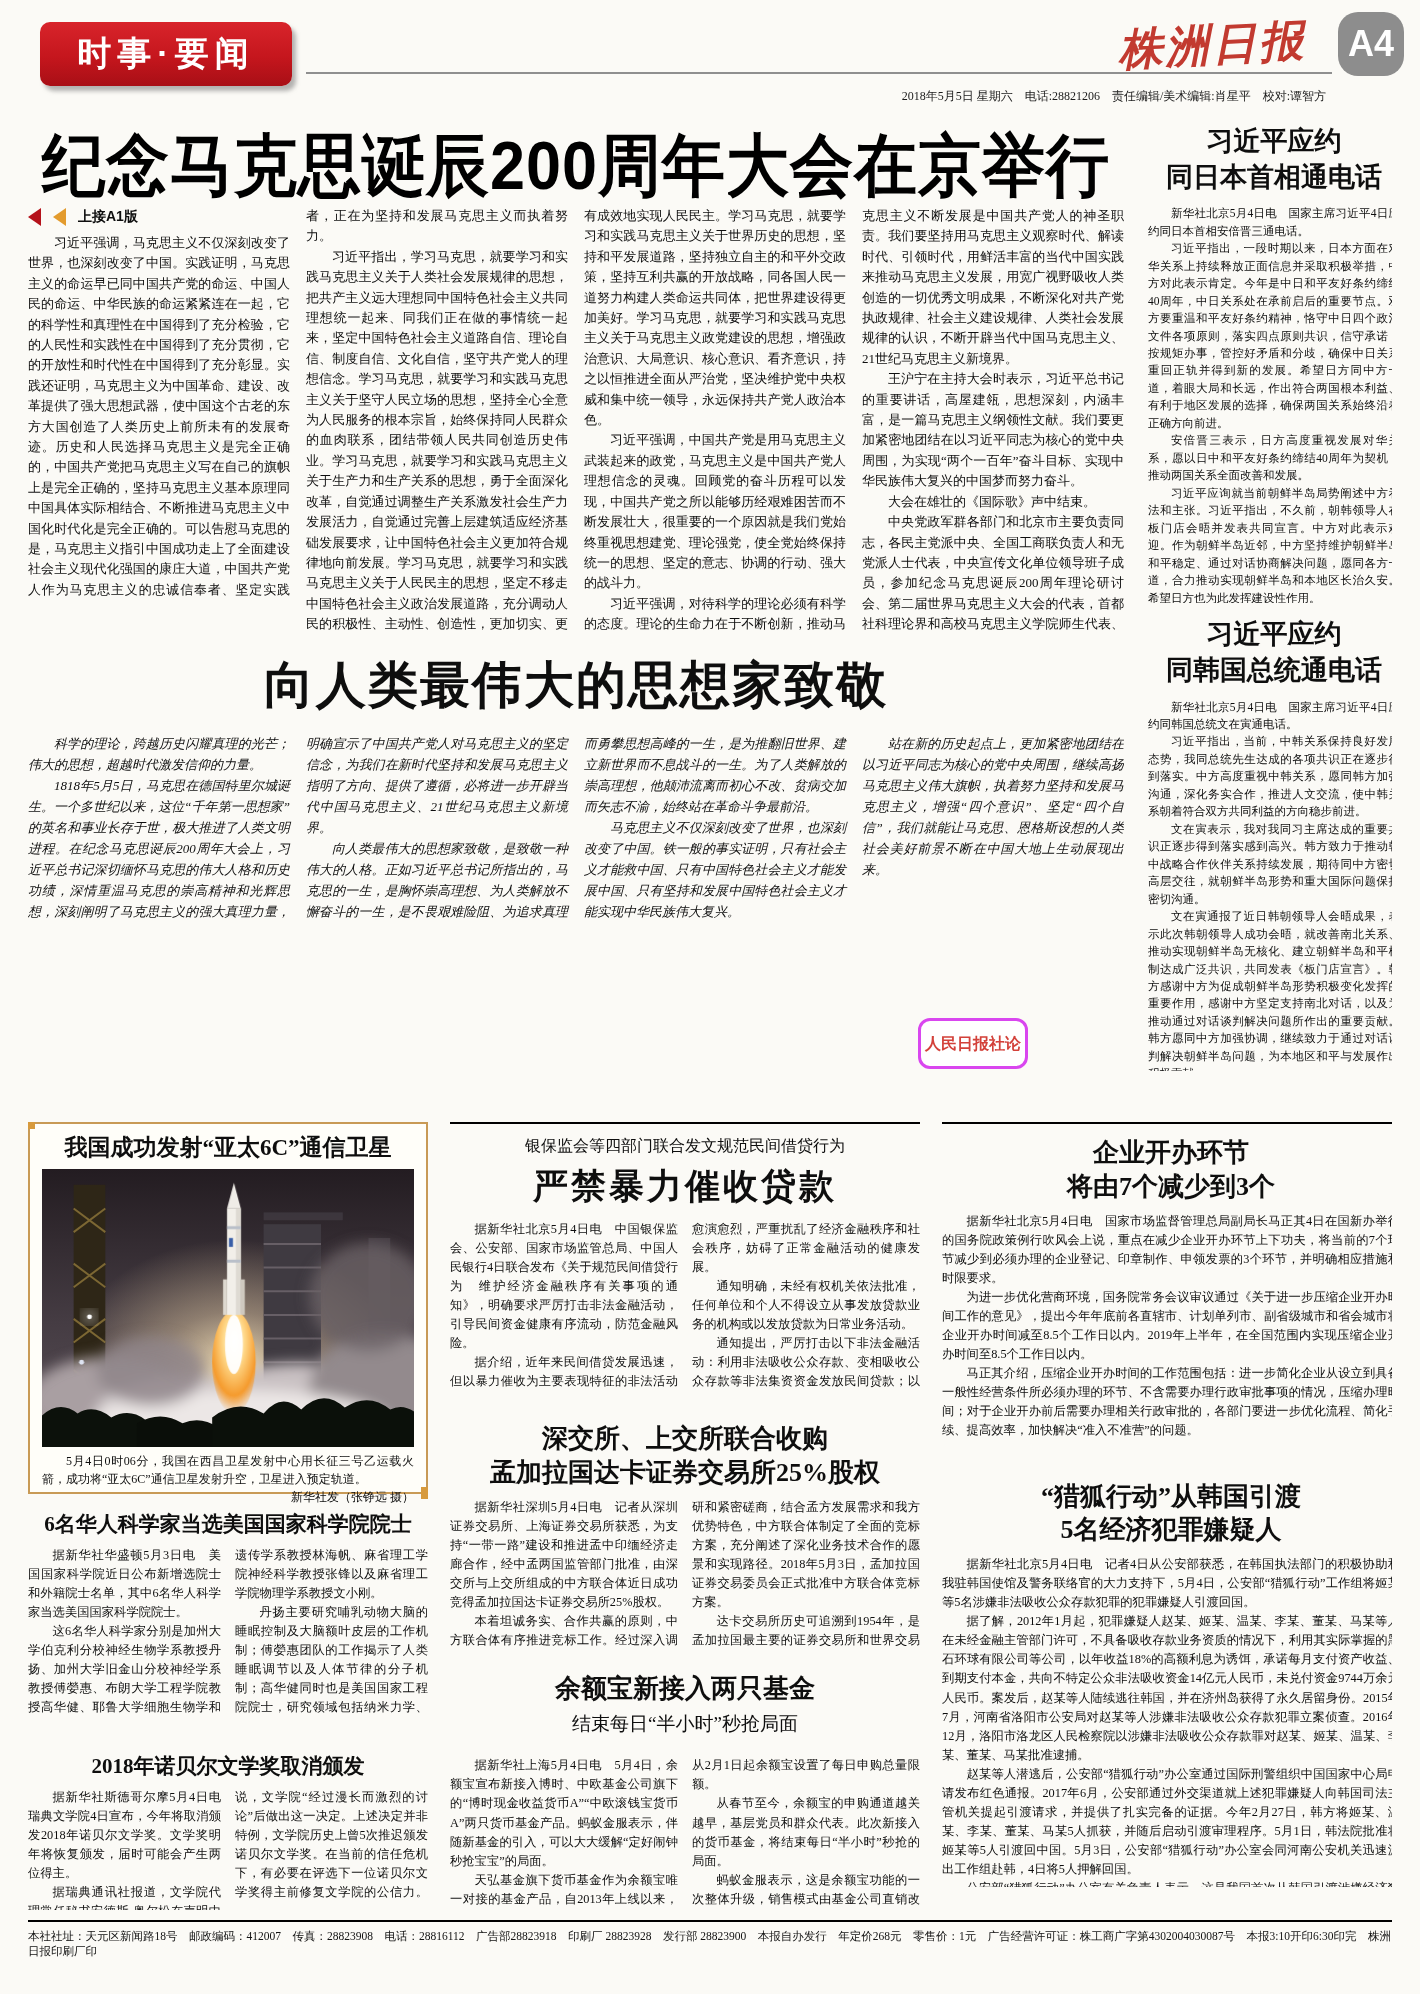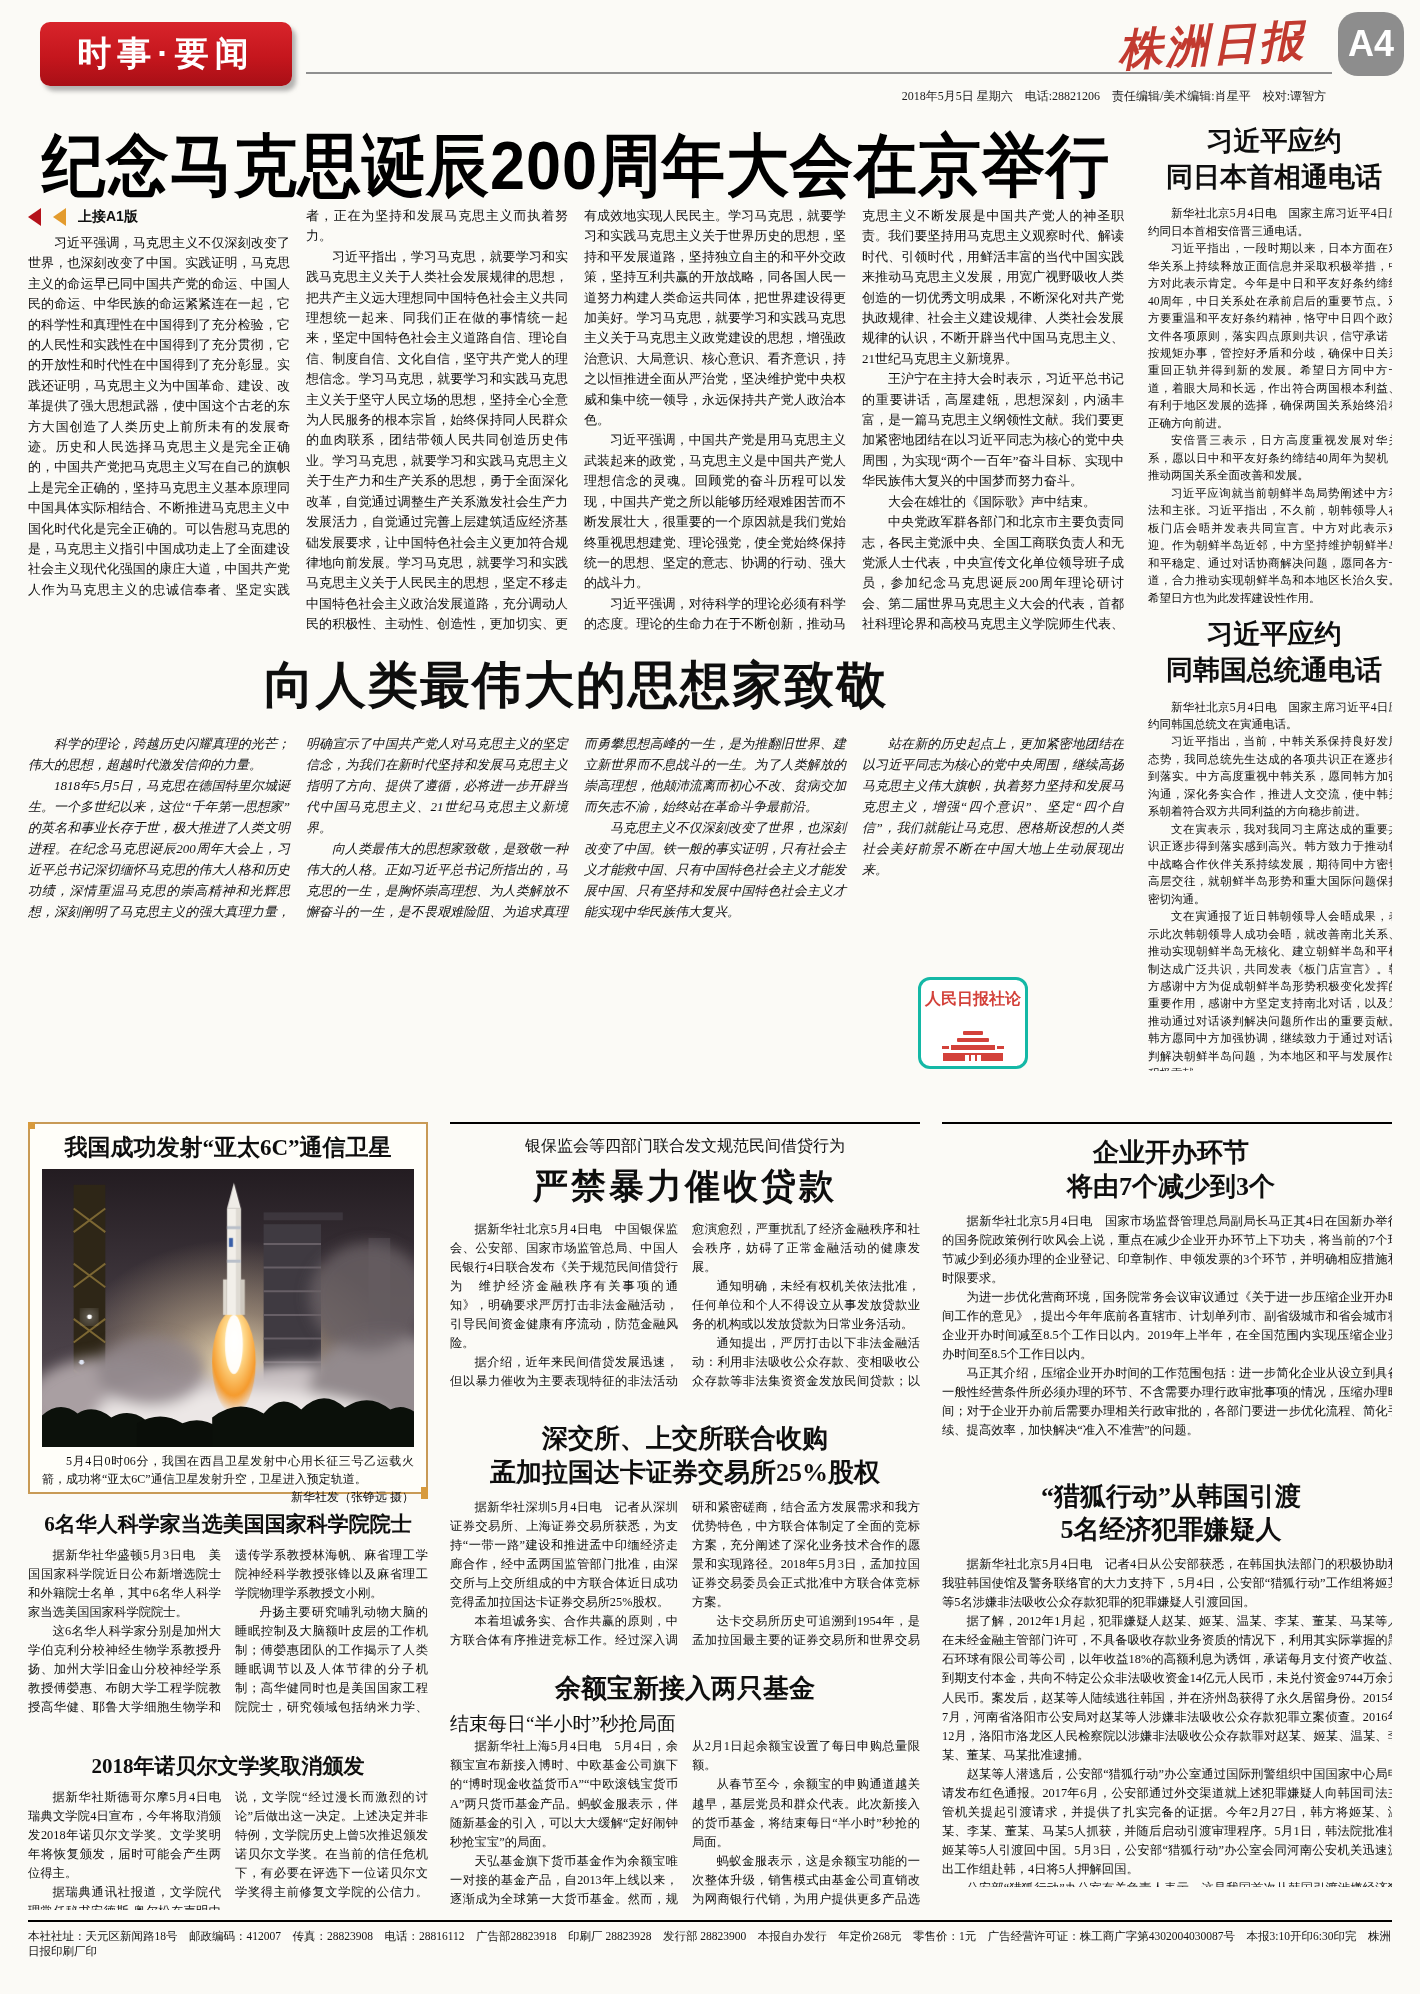--- a/index.html
+++ b/index.html
@@ -38,22 +38,22 @@
     font-size:14px; font-weight:bold; font-family:"Liberation Sans",sans-serif; }
   .tri { width:0; height:0; border-top:9px solid transparent; border-bottom:9px solid transparent; }
   .tri-red { border-right:13px solid #b5121b; }
   .tri-orange { border-right:13px solid #e39b2d; }
 
   .editorial { margin-top:14px; }
   .editorial-headline { text-align:center; font-family:"Liberation Sans",sans-serif; font-weight:900;
     font-size:50px; letter-spacing:2px; }
   .editorial-body { position:relative; margin-top:14px; column-count:4; column-gap:16px;
     height:336px; overflow:hidden; font-size:13px; line-height:1.62; font-style:italic; }
-  .stamp { position:absolute; right:96px; bottom:0; width:110px; border:3px solid #14b8a6; border-radius:12px;
-    background:#fff; padding:6px 4px 5px; display:flex; flex-direction:column; align-items:center; gap:15px; }
+  .stamp { position:absolute; right:96px; bottom:0; width:110px; border:3px solid #d946ef; border-radius:12px;
+    background:#fff; padding:6px 4px 5px; display:flex; flex-direction:row; align-items:center; gap:4px; }
   .stamp-text { color:#d3413a; font-family:"Liberation Sans",sans-serif; font-weight:900;
     font-size:16px; white-space:nowrap; font-style:normal; }
 
   
   .sb-headline { text-align:center; font-family:"Liberation Sans",sans-serif; font-weight:900;
     font-size:27px; line-height:1.32; margin:8px 0 10px; }
   .sb-body { font-size:11.5px; line-height:1.52; overflow:hidden; }
   .sb-japan { height:398px; }
   .sb-korea { height:372px; }
   .sb-article + .sb-article { margin-top:14px; }
@@ -73,21 +73,21 @@
   .credit { float:right; }
 
   .b-headline { text-align:center; font-size:21px; font-weight:bold; margin:16px 0 8px; white-space:nowrap; }
   .small-body { font-size:12.3px; line-height:1.55; overflow:hidden; }
   .cols-2 { column-count:2; column-gap:14px; }
   .h-sci { height:190px; } .h-nobel { height:136px; }
 
   .kicker { text-align:center; font-size:16px; margin-bottom:6px; }
   .big-headline { text-align:center; font-size:35px; font-weight:bold; letter-spacing:3px; margin-bottom:10px; }
   .mid-headline { text-align:center; font-size:26px; font-weight:bold; line-height:1.3; margin-bottom:8px; }
-  .sub2 { font-size:19px; margin:-2px 0 0; }
+  .sub2 { text-align:center; font-size:19px; margin:-2px 0 19px; }
   .h-loans { height:186px; } .h-ex { height:158px; } .h-yb { height:212px; }
   .h-biz { height:252px; } .h-fox { height:332px; }
   .bcol-mid article + article, .bcol-right article + article { margin-top:16px; }
 
   .footer { margin-top:10px; border-top:2px solid #000; padding-top:7px; font-size:11.5px; color:#111; }
 </style>
 </head>
 <body>
 
 <div class="page">

